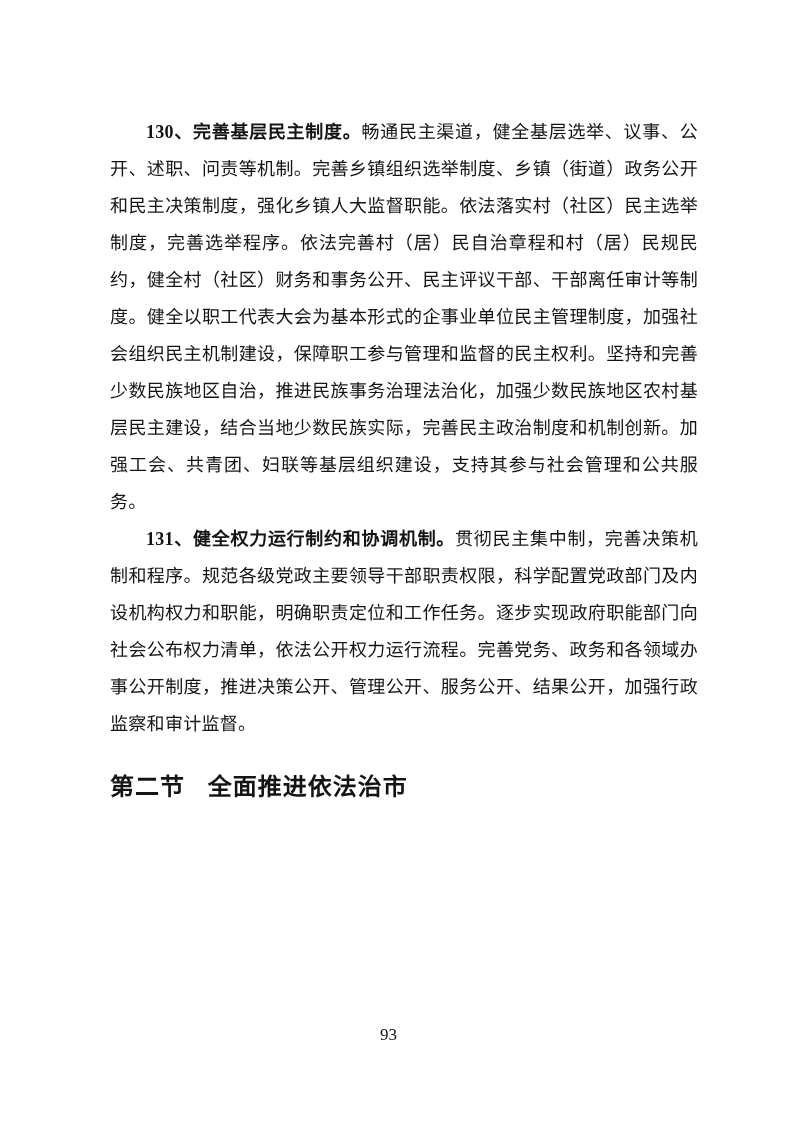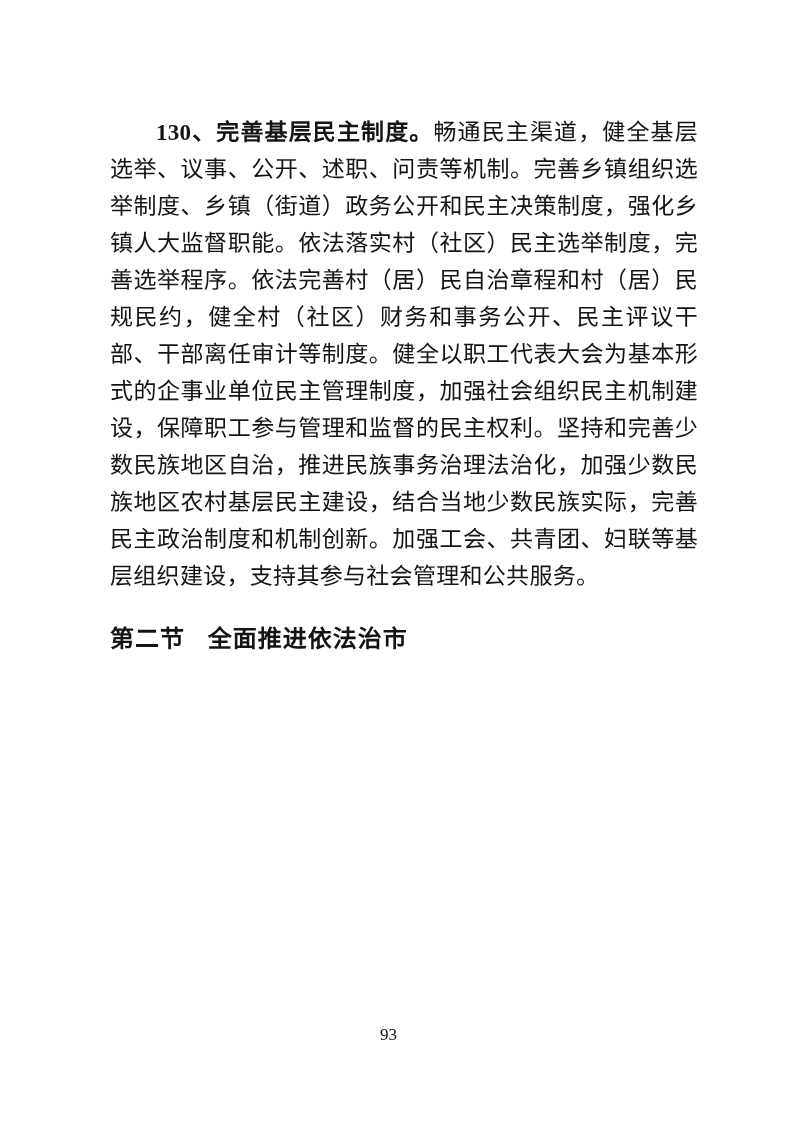--- a/index.html
+++ b/index.html
@@ -17,21 +17,21 @@
     color: #141414;
   }
   .content {
     position: absolute;
     left: 110px;
     top: 114px;
     width: 588px;
   }
   .para {
     margin: 0;
-    font-size: 23px;
+    font-size: 18px;
     line-height: 37px;
     text-align: justify;
     text-indent: 2em;
     letter-spacing: 0.3px;
   }
   .para .lead {
     font-weight: bold;
   }
   .section-heading {
     margin: 24px 0;
@@ -59,20 +59,21 @@
   }
 </style>
 </head>
 <body>
 
 <div class="page">
   <main class="content">
 
     <p class="para"><strong class="lead">130、完善基层民主制度。</strong><span>畅通民主渠道，健全基层选举、议事、公开、述职、问责等机制。完善乡镇组织选举制度、乡镇（街道）政务公开和民主决策制度，强化乡镇人大监督职能。依法落实村（社区）民主选举制度，完善选举程序。依法完善村（居）民自治章程和村（居）民规民约，健全村（社区）财务和事务公开、民主评议干部、干部离任审计等制度。健全以职工代表大会为基本形式的企事业单位民主管理制度，加强社会组织民主机制建设，保障职工参与管理和监督的民主权利。坚持和完善少数民族地区自治，推进民族事务治理法治化，加强少数民族地区农村基层民主建设，结合当地少数民族实际，完善民主政治制度和机制创新。加强工会、共青团、妇联等基层组织建设，支持其参与社会管理和公共服务。</span></p>
 
+    <p class="para"><strong class="lead">131、健全权力运行制约和协调机制。</strong><span>贯彻民主集中制，完善决策机制和程序。规范各级党政主要领导干部职责权限，科学配置党政部门及内设机构权力和职能，明确职责定位和工作任务。逐步实现政府职能部门向社会公布权力清单，依法公开权力运行流程。完善党务、政务和各领域办事公开制度，推进决策公开、管理公开、服务公开、结果公开，加强行政监察和审计监督。</span></p>
 
     <h2 class="section-heading"><span>第二节</span><span class="heading-title">全面推进依法治市</span></h2>
 
 
   </main>
 
   <footer class="page-footer">
     <span class="page-number">93</span>
   </footer>
 </div>

